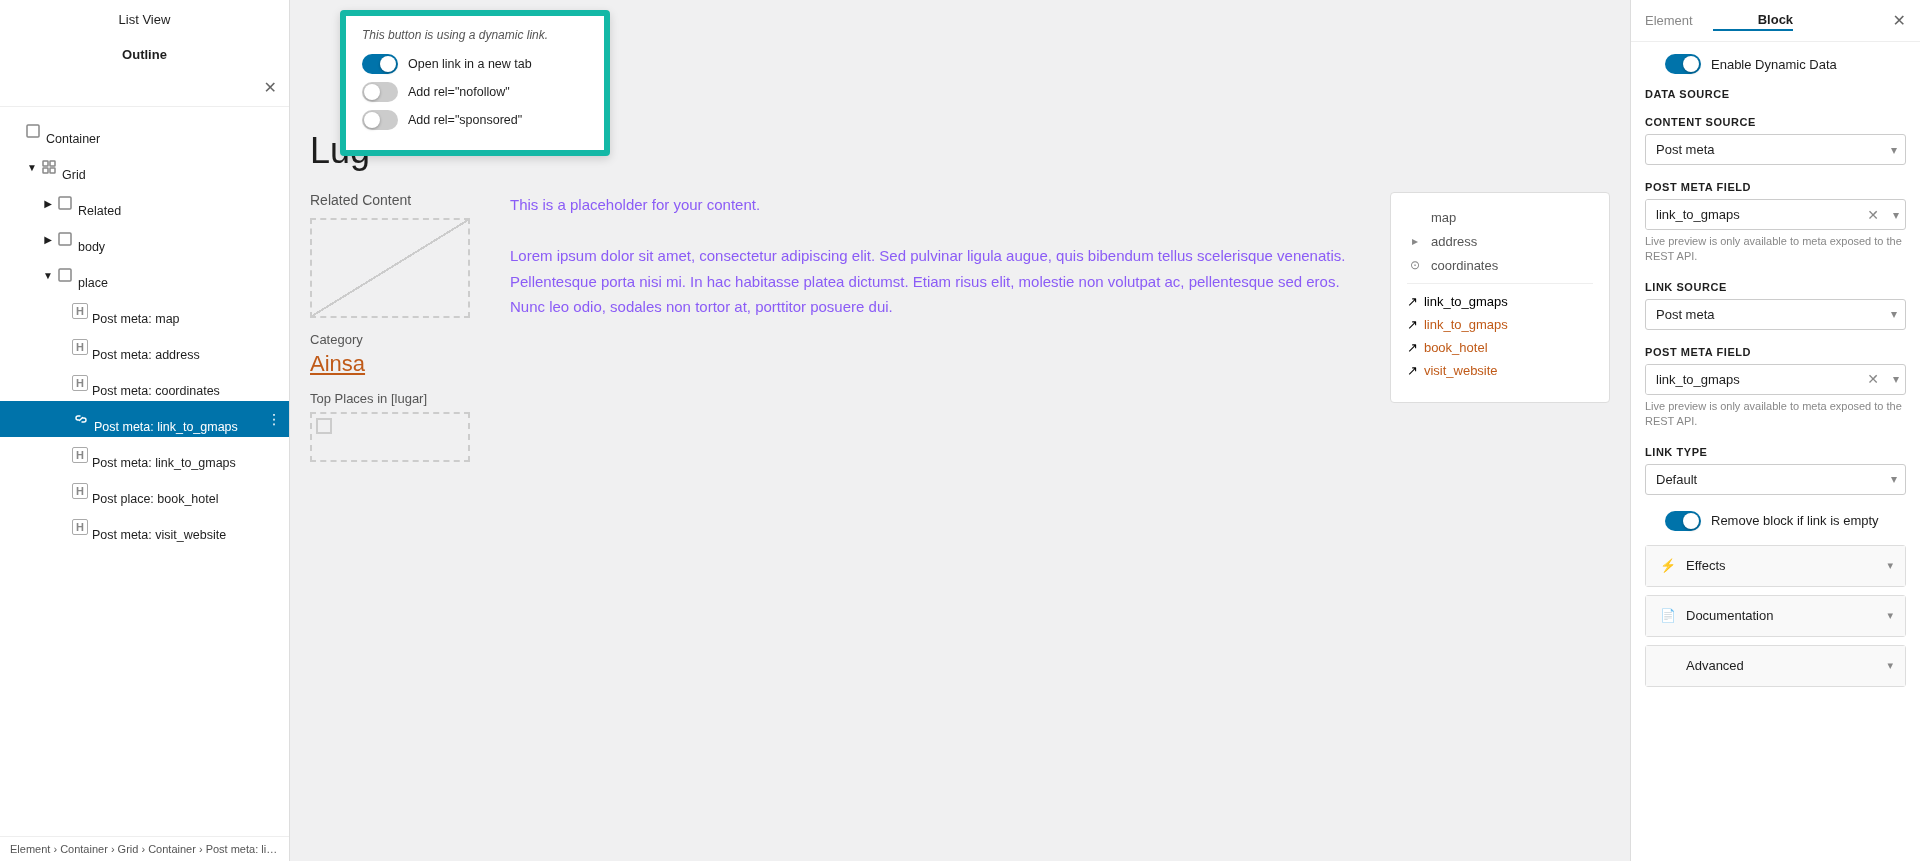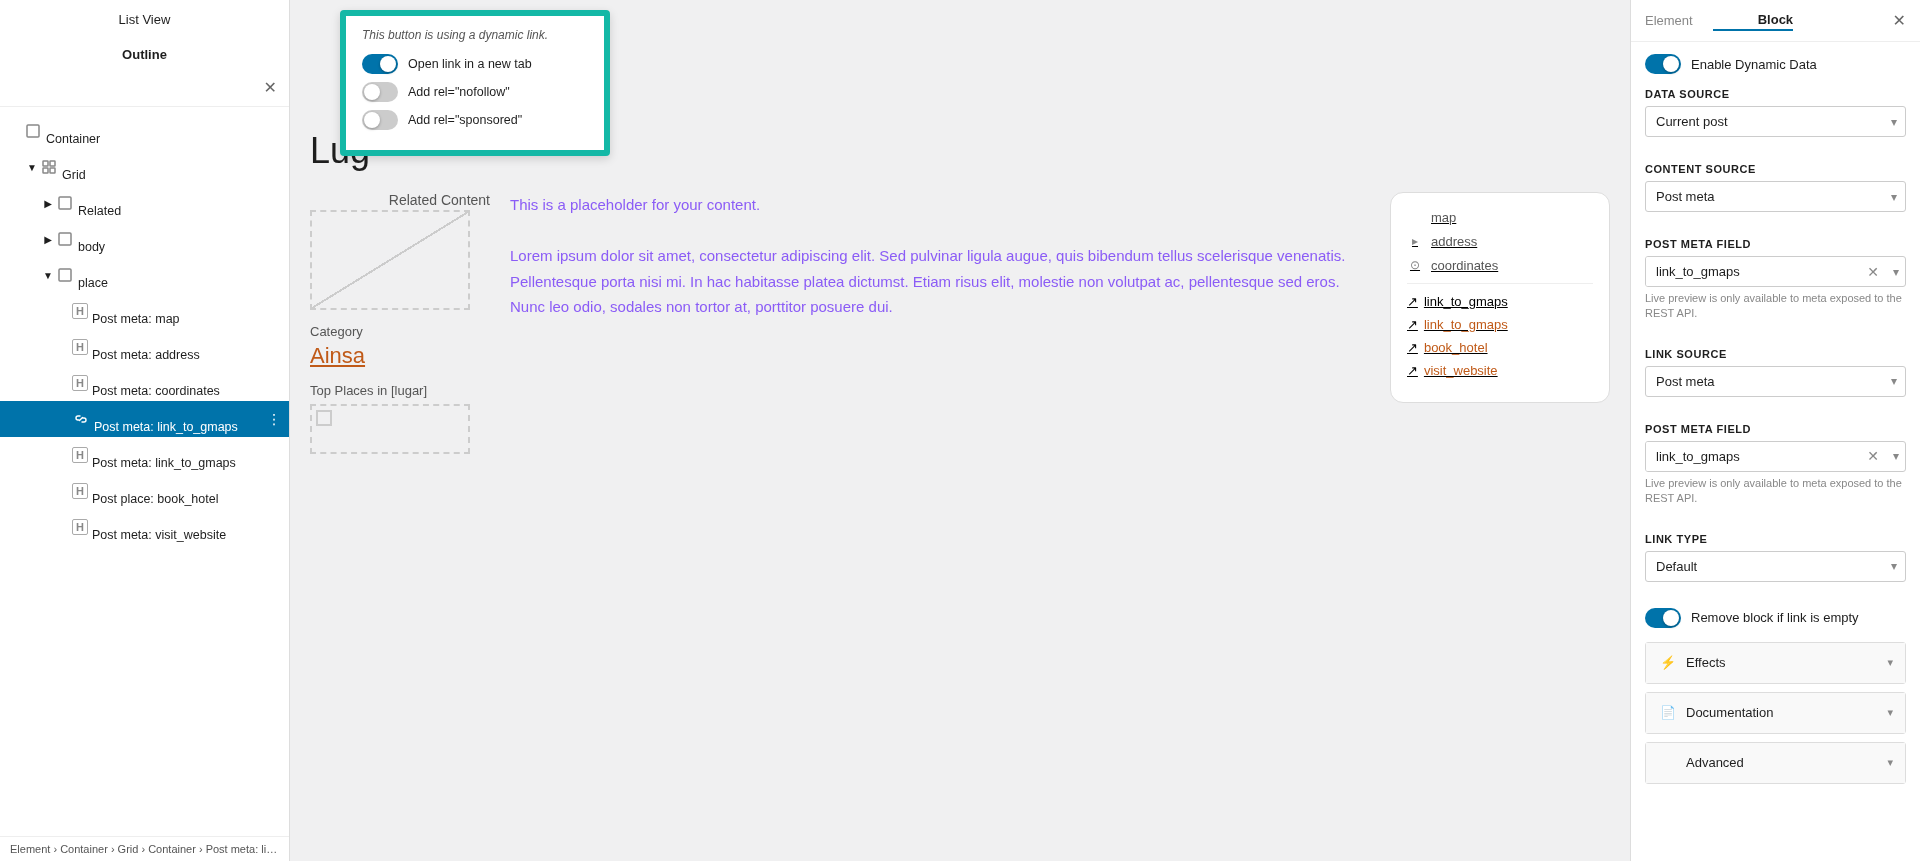--- a/index.html
+++ b/index.html
@@ -168,24 +168,24 @@
       color: #1e1e1e;
       margin-bottom: 20px;
     }
     .content-grid {
       display: grid;
       grid-template-columns: 180px 1fr 220px;
       gap: 20px;
     }
     .content-left {}
     .content-left-title {
-      text-align: right;
+      text-align: left;
       font-size: 14px;
       color: #555;
-      margin-bottom: 2px;
+      margin-bottom: 10px;
     }
     .placeholder-img {
       width: 160px;
       height: 100px;
       border: 2px dashed #ccc;
       position: relative;
       overflow: hidden;
     }
     .placeholder-img::before {
       content: '';
@@ -213,23 +213,22 @@
     .content-middle {}
     .content-text {
       font-size: 15px;
       color: #8b5cf6;
       line-height: 1.7;
     }
     .content-right {}
     .preview-card {
       background: #fff;
       border: 1px solid #ddd;
-      border-radius: 13px;
+      border-radius: 4px;
       padding: 16px;
-      text-decoration: underline;
     }
     .preview-row {
       display: flex;
       align-items: center;
       gap: 8px;
       margin-bottom: 8px;
       font-size: 13px;
       color: #555;
     }
     .preview-row .icon-sm {
@@ -289,21 +288,21 @@
       border: none;
       font-size: 16px;
       cursor: pointer;
       color: #666;
     }
     .right-panel-body {
       flex: 1;
       overflow-y: auto;
       padding: 12px 14px;
     }
-    .field-section { margin-bottom: 26px; }
+    .field-section { margin-bottom: 16px; }
     .field-label {
       font-size: 11px;
       font-weight: 600;
       color: #1e1e1e;
       text-transform: uppercase;
       letter-spacing: 0.05em;
       margin-bottom: 6px;
     }
     .field-select-wrap {
       position: relative;
@@ -359,20 +358,21 @@
       font-size: 11px;
       color: #888;
       margin-top: 4px;
       line-height: 1.4;
     }
     .toggle-field-row {
       display: flex;
       align-items: center;
       gap: 10px;
       margin-bottom: 14px;
+      margin-left: 20px;
     }
     .toggle-field-label {
       font-size: 13px;
       color: #1e1e1e;
     }
     .section-accordion {
       border: 1px solid #ddd;
       border-radius: 3px;
       margin-bottom: 8px;
     }
@@ -624,28 +624,20 @@
       <div class="toggle-switch">
         <div class="toggle-track on">
           <div class="toggle-thumb"></div>
         </div>
       </div>
       <span class="toggle-field-label">Enable Dynamic Data</span>
     </div>
 
     <div class="field-section">
       <div class="field-label">DATA SOURCE</div>
-      <div class="field-select-wrap">
-        <select class="field-select">
-          <option>Current post</option>
-          <option>Custom post type</option>
-          <option>Term</option>
-          <option>User</option>
-        </select>
-      </div>
     </div>
 
     <div class="field-section">
       <div class="field-label">CONTENT SOURCE</div>
       <div class="field-select-wrap">
         <select class="field-select">
           <option>Post meta</option>
           <option>Post title</option>
           <option>Post content</option>
           <option>ACF</option>

